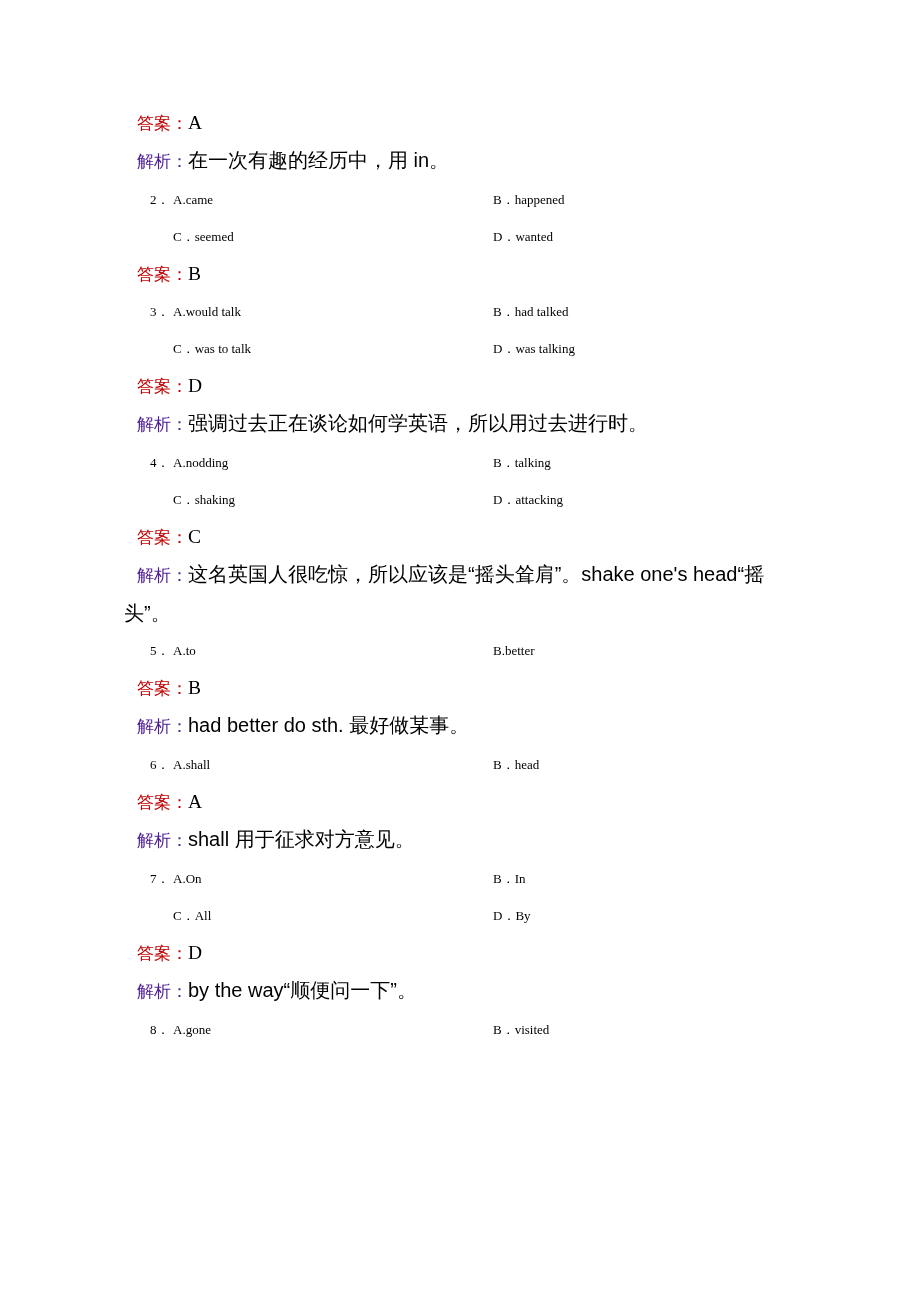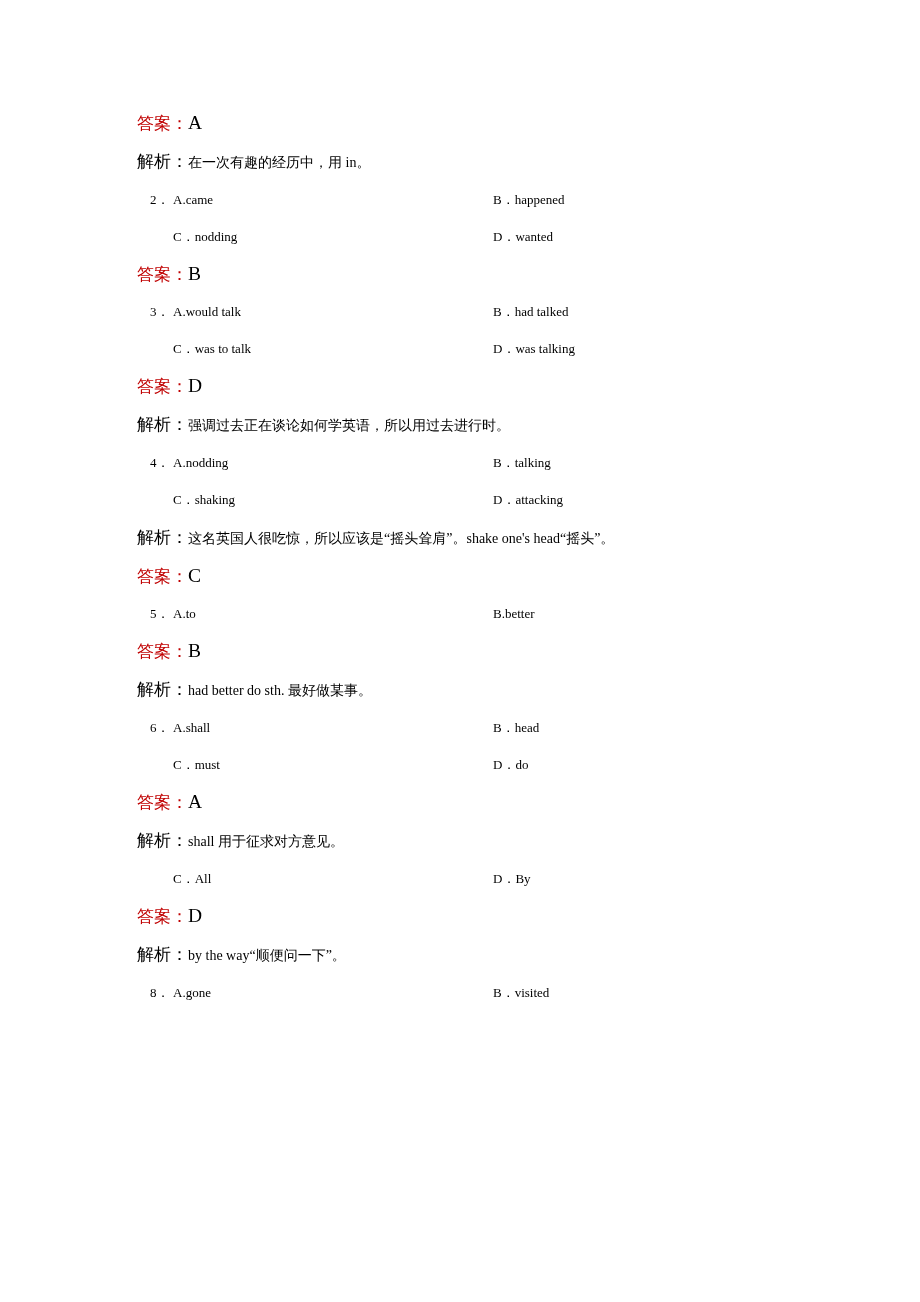--- a/index.html
+++ b/index.html
@@ -36,32 +36,32 @@
   }
   .line.wrap {
     white-space: normal;
   }
   .label-ans {
     color: #c00000;
     font-family: "DejaVu Sans", sans-serif;
     font-size: 17px;
   }
   .label-exp {
-    color: #000000;
+    color: #4c1d95;
     font-family: Liberation Mono, monospace;
     font-size: 17px;
   }
   .val {
     font-family: "Liberation Serif", serif;
     font-size: 19.5px;
     color: #000;
   }
   .cn {
-    font-family: Liberation Serif, serif;
-    font-size: 14px;
+    font-family: Liberation Sans, sans-serif;
+    font-size: 20px;
   }
   .q-row {
     font-size: 13px;
     line-height: 37px;
     display: block;
   }
   .q-num {
     display: inline-block;
     width: 36px;
     padding-left: 13px;
@@ -89,21 +89,21 @@
       <span class="label-ans">答案：</span><span class="val">A</span>
     </div>
     <div class="line">
       <span class="label-exp">解析：</span><span class="cn">在一次有趣的经历中，用 in。</span>
     </div>
 
     <div class="q-row">
       <span class="q-num">2．</span><span class="col1">A.came</span><span class="col2"><span>B．</span><span>happened</span></span>
     </div>
     <div class="q-row">
-      <span class="q-num"></span><span class="col1"><span>C．</span><span>nodding</span></span><span class="col2"><span>D．</span><span>wanted</span></span>
+      <span class="q-num"></span><span class="col1"><span>C．</span><span>seemed</span></span><span class="col2"><span>D．</span><span>wanted</span></span>
     </div>
     <div class="line">
       <span class="label-ans">答案：</span><span class="val">B</span>
     </div>
 
     <div class="q-row">
       <span class="q-num">3．</span><span class="col1">A.would talk</span><span class="col2"><span>B．</span><span>had talked</span></span>
     </div>
     <div class="q-row">
       <span class="q-num"></span><span class="col1"><span>C．</span><span>was to talk</span></span><span class="col2"><span>D．</span><span>was talking</span></span>
@@ -114,50 +114,50 @@
     <div class="line">
       <span class="label-exp">解析：</span><span class="cn">强调过去正在谈论如何学英语，所以用过去进行时。</span>
     </div>
 
     <div class="q-row">
       <span class="q-num">4．</span><span class="col1">A.nodding</span><span class="col2"><span>B．</span><span>talking</span></span>
     </div>
     <div class="q-row">
       <span class="q-num"></span><span class="col1"><span>C．</span><span>shaking</span></span><span class="col2"><span>D．</span><span>attacking</span></span>
     </div>
+    <div class="line">
+      <span class="label-ans">答案：</span><span class="val">C</span>
+    </div>
     <div class="line wrap" style="margin-left:-13px; width:673px;">
       <span class="indent"></span><span class="label-exp">解析：</span><span class="cn">这名英国人很吃惊，所以应该是“摇头耸肩”。shake one's head“摇头”。</span>
-    </div>
-    <div class="line">
-      <span class="label-ans">答案：</span><span class="val">C</span>
     </div>
 
     <div class="q-row">
       <span class="q-num">5．</span><span class="col1">A.to</span><span class="col2"><span>B.</span><span>better</span></span>
     </div>
     <div class="line">
       <span class="label-ans">答案：</span><span class="val">B</span>
     </div>
     <div class="line">
       <span class="label-exp">解析：</span><span class="cn">had better do sth. 最好做某事。</span>
     </div>
 
     <div class="q-row">
       <span class="q-num">6．</span><span class="col1">A.shall</span><span class="col2"><span>B．</span><span>head</span></span>
     </div>
-    <div class="q-row">
-      <span class="q-num"></span><span class="col1"><span>C．</span><span>must</span></span><span class="col2"><span>D．</span><span>do</span></span>
-    </div>
     <div class="line">
       <span class="label-ans">答案：</span><span class="val">A</span>
     </div>
     <div class="line">
       <span class="label-exp">解析：</span><span class="cn">shall 用于征求对方意见。</span>
     </div>
 
+    <div class="q-row">
+      <span class="q-num">7．</span><span class="col1">A.On</span><span class="col2"><span>B．</span><span>In</span></span>
+    </div>
     <div class="q-row">
       <span class="q-num"></span><span class="col1"><span>C．</span><span>All</span></span><span class="col2"><span>D．</span><span>By</span></span>
     </div>
     <div class="line">
       <span class="label-ans">答案：</span><span class="val">D</span>
     </div>
     <div class="line">
       <span class="label-exp">解析：</span><span class="cn">by the way“顺便问一下”。</span>
     </div>
 

